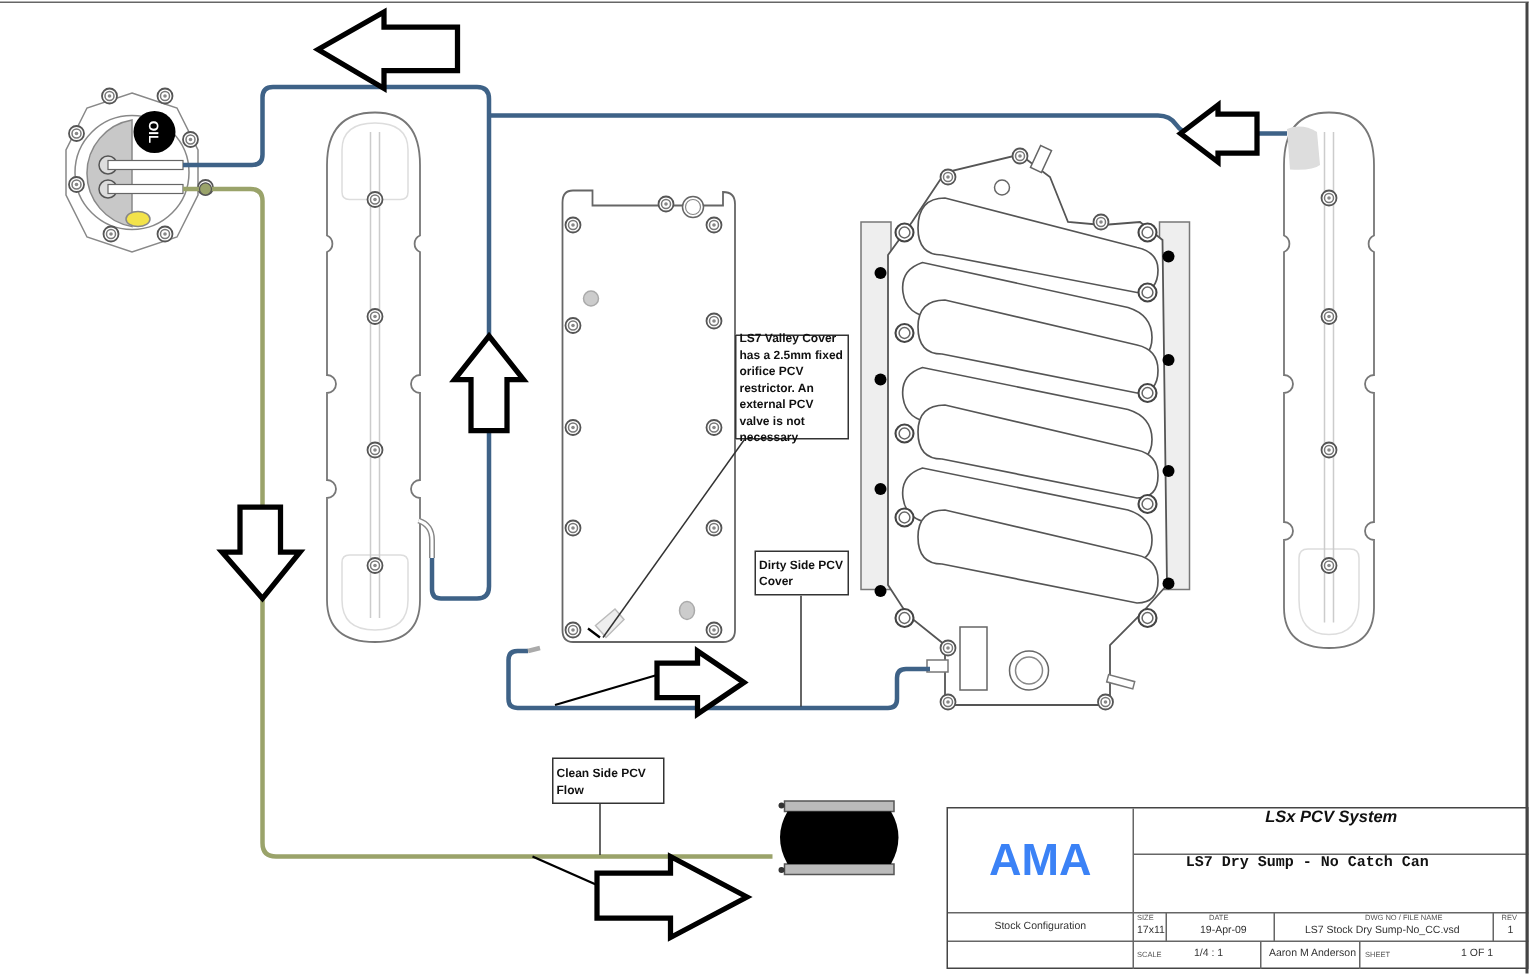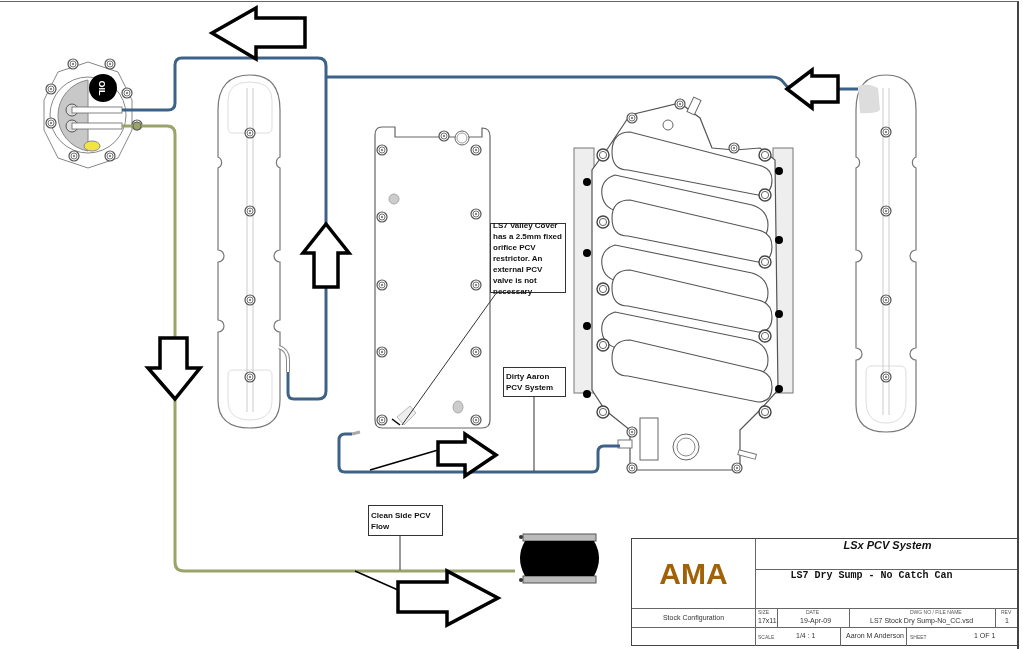--- a/index.html
+++ b/index.html
@@ -183,26 +183,26 @@
     <polygon points="787,89 812,70 812,76 838,76 838,102 812,102 812,108"></polygon>
     <polygon points="326,224 349,253 338,253 338,287 314,287 314,253 303,253"></polygon>
     <polygon points="175,399 148,368 160,368 160,338 187,338 187,368 200,368"></polygon>
     <polygon points="496,455 465,434 465,442 438,442 438,465 465,465 465,476"></polygon>
     <polygon points="498,598 447,571 447,582 398,582 398,612 447,612 447,625"></polygon>
   </g>
 </svg>
 
 
 <div class="callout" style="left:490px;top:223px;width:76px;height:70px;">LS7 Valley Cover has a 2.5mm fixed orifice PCV restrictor. An external PCV valve is not necessary</div>
-<div class="callout" style="left:503px;top:367px;width:63px;height:30px;">Dirty Aaron PCV System</div>
+<div class="callout" style="left:503px;top:367px;width:63px;height:30px;">Dirty Side PCV Cover</div>
 <div class="callout" style="left:368px;top:505px;width:75px;height:31px;">Clean Side PCV Flow</div>
 
 <div class="tb">
   <div class="cell" style="left:0;top:0;width:124px;height:69px;border-right-width:1px;display:flex;align-items:center;justify-content:center;">
-    <span style="font-size:30px;font-weight:bold;color:#a16207;">AMA</span>
+    <span style="font-size:30px;font-weight:bold;color:#3b82f6;">AMA</span>
   </div>
   <div class="cell" style="left:124px;top:0;width:263px;height:31px;border-bottom-width:1px;display:flex;justify-content:center;font-style:italic;">
     <span style="font-size:11px;font-weight:bold;color:#111;">LSx PCV System</span>
   </div>
   <div class="cell" style="left:108px;top:31px;width:263px;height:38px;display:flex;align-items:flex-start;justify-content:center;font-family:Liberation Mono, monospace;">
     <span style="font-size:10px;font-weight:bold;color:#111;">LS7 Dry Sump - No Catch Can</span>
   </div>
   <div class="cell" style="left:0;top:69px;width:387px;height:1px;border-top-width:1px;"></div>
   <div class="cell" style="left:0;top:69px;width:124px;height:20px;border-right-width:1px;border-bottom-width:1px;display:flex;align-items:center;justify-content:center;">
     <span>Stock Configuration</span>

